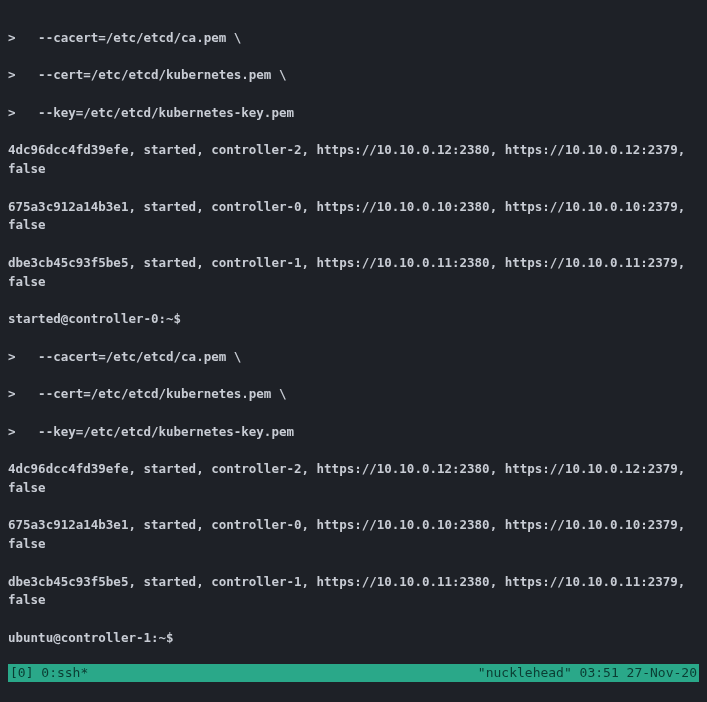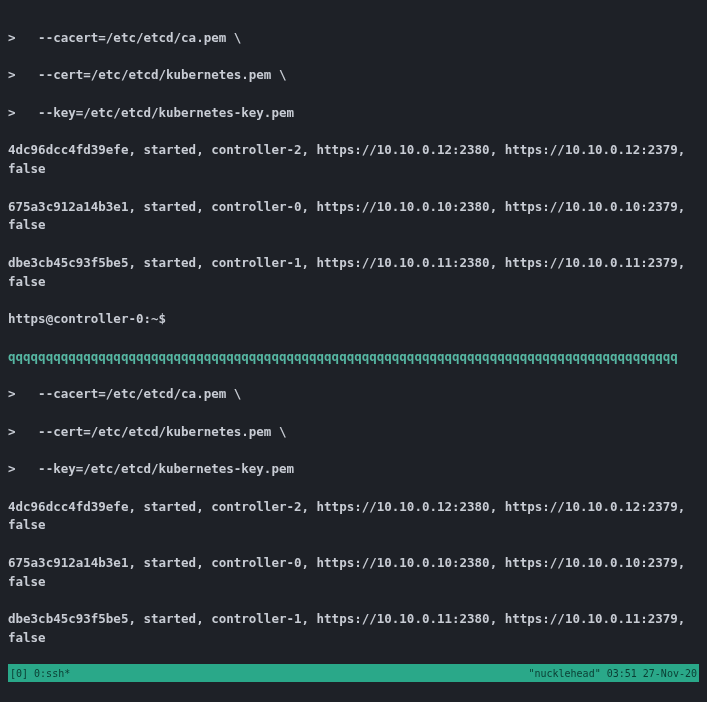--- a/index.html
+++ b/index.html
@@ -31,39 +31,38 @@
   bottom: 20px;
   left: 8px;
   right: 8px;
   height: 18px;
   background: #2aa889;
   color: #0b3d33;
   display: flex;
   justify-content: space-between;
   align-items: center;
   padding: 0 2px;
-  font-size: 10px;
+  font-size: 13px;
 }
 .statusbar .left { white-space: pre; }
 .statusbar .right { white-space: pre; }
 </style>
 </head>
 <body>
 
 <div class="topbar"></div>
 
 <div class="terminal">
 <span class="line">&gt;   --cacert=/etc/etcd/ca.pem \</span>
 <span class="line">&gt;   --cert=/etc/etcd/kubernetes.pem \</span>
 <span class="line">&gt;   --key=/etc/etcd/kubernetes-key.pem</span>
 <span class="line">4dc96dcc4fd39efe, started, controller-2, https://10.10.0.12:2380, https://10.10.0.12:2379, false</span>
 <span class="line">675a3c912a14b3e1, started, controller-0, https://10.10.0.10:2380, https://10.10.0.10:2379, false</span>
 <span class="line">dbe3cb45c93f5be5, started, controller-1, https://10.10.0.11:2380, https://10.10.0.11:2379, false</span>
-<span class="line"><span class="prompt-user">https@controller-0:~$ </span></span>
-<span class="line divider-q">qqqqqqqqqqqqqqqqqqqqqqqqqqqqqqqqqqqqqqqqqqqqqqqqqqqqqqqqqqqqqqqqqqqqqqqqqqqqqqqqqqqqqqqqq</span>
+<span class="line"><span class="prompt-user">started@controller-0:~$ </span></span>
 <span class="line">&gt;   --cacert=/etc/etcd/ca.pem \</span>
 <span class="line">&gt;   --cert=/etc/etcd/kubernetes.pem \</span>
 <span class="line">&gt;   --key=/etc/etcd/kubernetes-key.pem</span>
 <span class="line">4dc96dcc4fd39efe, started, controller-2, https://10.10.0.12:2380, https://10.10.0.12:2379, false</span>
 <span class="line">675a3c912a14b3e1, started, controller-0, https://10.10.0.10:2380, https://10.10.0.10:2379, false</span>
 <span class="line">dbe3cb45c93f5be5, started, controller-1, https://10.10.0.11:2380, https://10.10.0.11:2379, false</span>
 <span class="line"><span class="prompt-user">ubuntu@controller-1:~$ </span></span>
 
 
 

